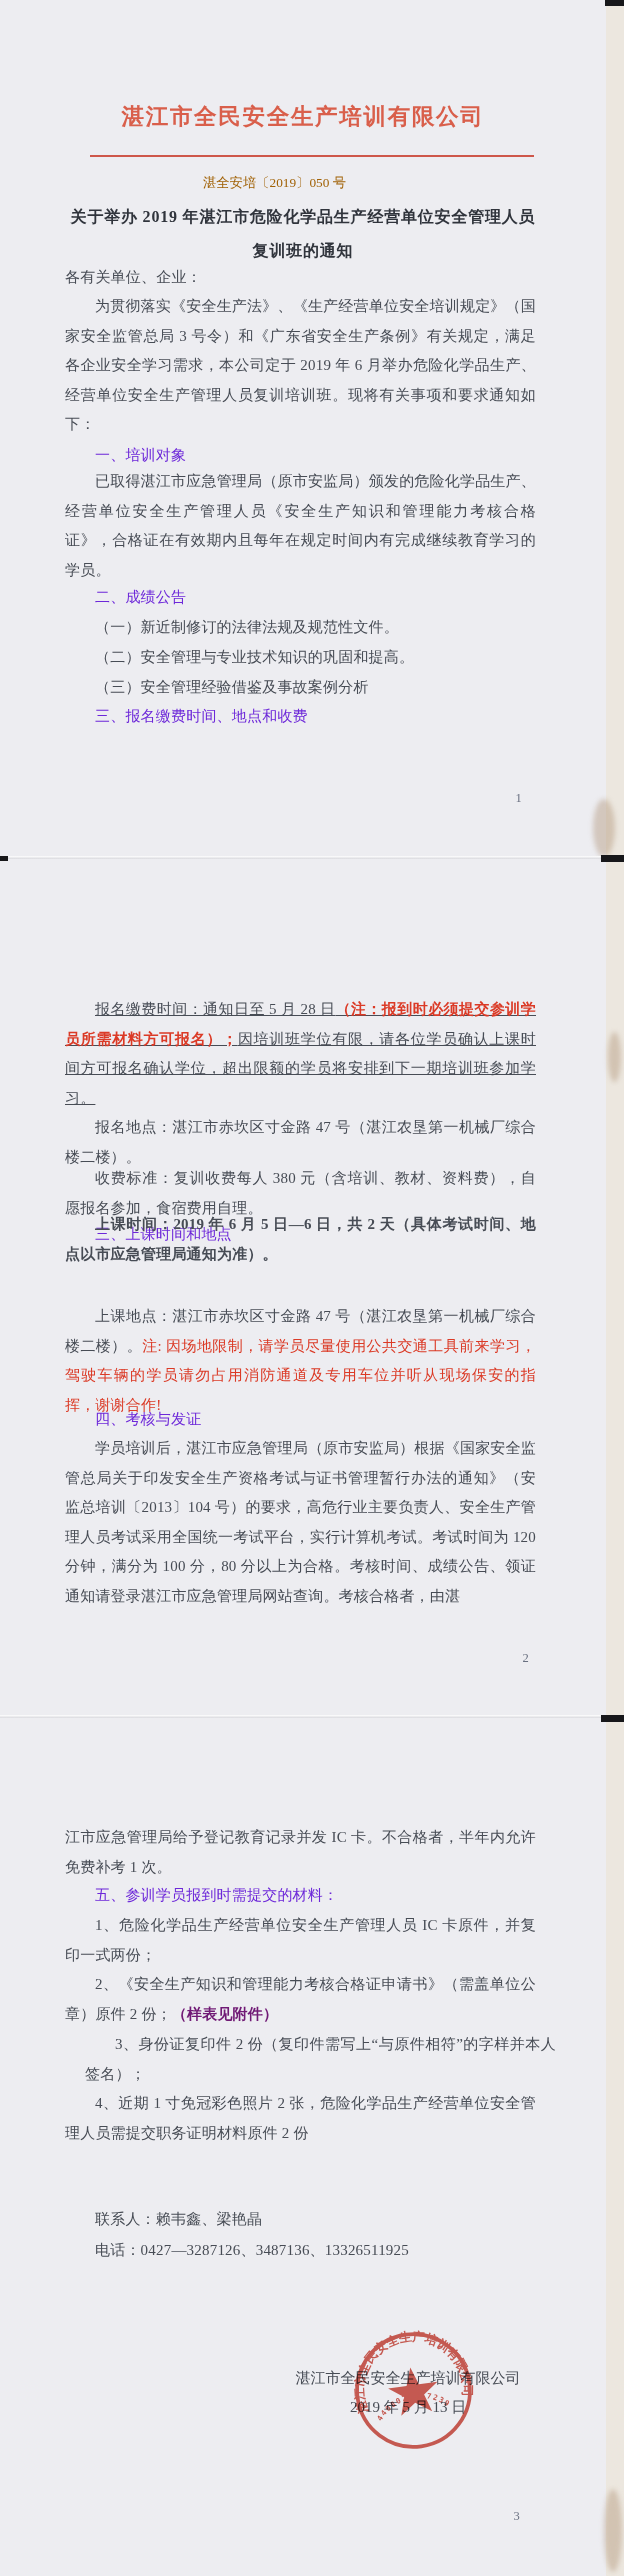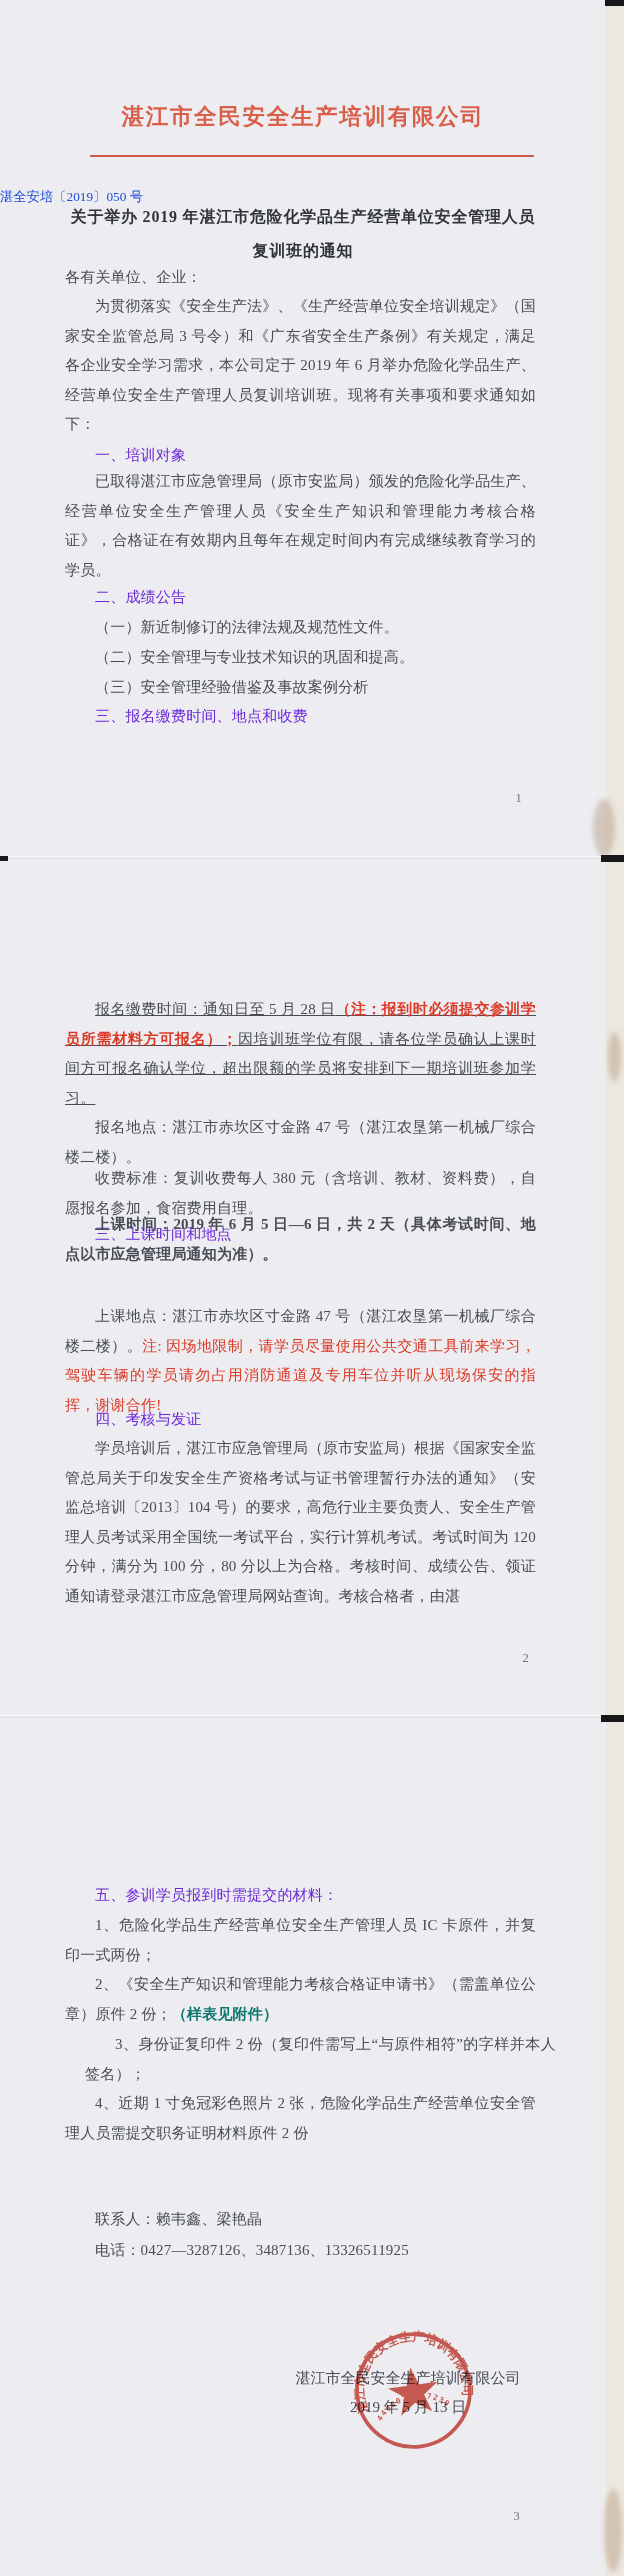--- a/index.html
+++ b/index.html
@@ -13,29 +13,29 @@
   .abs{position:absolute;}
   .edge-strip{left:606px; top:0; width:18.3px; height:2576px; background:#ECE7DF;}
   .mark{background:#17171a;}
   .sep{left:0; width:606px; height:2.5px; background:linear-gradient(#ffffff,#d9d9de);}
   .pagenum{font-size:12.5px; color:#697080; width:25px; text-align:center;}
   .smudge{border-radius:50%; filter:blur(2.5px); background:rgba(168,138,106,.38);}
 
   .org-title{left:0; top:101px; width:606px; text-align:center;
     font-size:22.5px; font-weight:bold; color:#D95F4B; letter-spacing:1.7px;}
   .red-rule{left:90px; top:155px; width:444px; height:1.7px; background:#CE574A;}
-  .doc-num{left:0; top:188px; width:549px; text-align:left; font-size:13.3px; color:#1d4ed8;}
+  .doc-num{left:0; top:174px; width:549px; text-align:center; font-size:13.3px; color:#a16207;}
   .doc-title{left:0; width:606px; text-align:center; font-size:16px; font-weight:bold; color:#30343C; letter-spacing:0.8px;}
 
   .txt{left:65px; width:471px; font-size:15px; line-height:29.5px;
     text-align:justify; color:#474C55; letter-spacing:0.2px;}
   .ind{text-indent:2em;}
   .hd{font-weight:normal; color:#6d28d9;}
   .red{color:#DB3A26;}
-  .b{font-weight:bold; color:#0f766e;}
+  .b{font-weight:bold; color:#701a75;}
 
   .sign{left:283px; width:250px; text-align:center; font-size:15px; color:#474C55;}
 
   .seal{left:343px; top:2320px; width:141px; height:141px; opacity:.85;
     mix-blend-mode:multiply; transform:rotate(-8deg);}
 </style>
 </head>
 <body>
 
 <div id="shot">
@@ -77,20 +77,21 @@
   <div class="abs txt ind" style="top:1302px;">
     <span>上课地点：湛江市赤坎区寸金路 47 号（湛江农垦第一机械厂综合楼二楼）。</span><span class="red">注: 因场地限制，请学员尽量使用公共交通工具前来学习，驾驶车辆的学员请勿占用消防通道及专用车位并听从现场保安的指挥，谢谢合作!</span>
   </div>
   <div class="abs txt ind hd" style="top:1405px;">四、考核与发证</div>
   <div class="abs txt ind" style="top:1434px;">学员培训后，湛江市应急管理局（原市安监局）根据《国家安全监管总局关于印发安全生产资格考试与证书管理暂行办法的通知》（安监总培训〔2013〕104 号）的要求，高危行业主要负责人、安全生产管理人员考试采用全国统一考试平台，实行计算机考试。考试时间为 120 分钟，满分为 100 分，80 分以上为合格。考核时间、成绩公告、领证通知请登录湛江市应急管理局网站查询。考核合格者，由湛</div>
   <div class="abs pagenum" style="left:513px;top:1651px;">2</div>
 
   <div class="abs sep" style="top:1715px;"></div>
   <div class="abs mark" style="left:601px;top:1715px;width:23px;height:6.7px;"></div>
 
+  <div class="abs txt" style="top:1823px;">江市应急管理局给予登记教育记录并发 IC 卡。不合格者，半年内允许免费补考 1 次。</div>
   <div class="abs txt ind hd" style="top:1881px;">五、参训学员报到时需提交的材料：</div>
   <div class="abs txt ind" style="top:1911px;">1、危险化学品生产经营单位安全生产管理人员 IC 卡原件，并复印一式两份；</div>
   <div class="abs txt ind" style="top:1970px;">
     <span>2、《安全生产知识和管理能力考核合格证申请书》（需盖单位公章）原件 2 份；</span><span class="b">（样表见附件）</span>
   </div>
   <div class="abs txt ind" style="top:2030px;margin-left:20px;">3、身份证复印件 2 份（复印件需写上“与原件相符”的字样并本人签名）；</div>
   <div class="abs txt ind" style="top:2089px;">4、近期 1 寸免冠彩色照片 2 张，危险化学品生产经营单位安全管理人员需提交职务证明材料原件 2 份</div>
   <div class="abs txt ind" style="top:2205px;">联系人：赖韦鑫、梁艳晶</div>
   <div class="abs txt ind" style="top:2236px;">电话：0427—3287126、3487136、13326511925</div>
 

